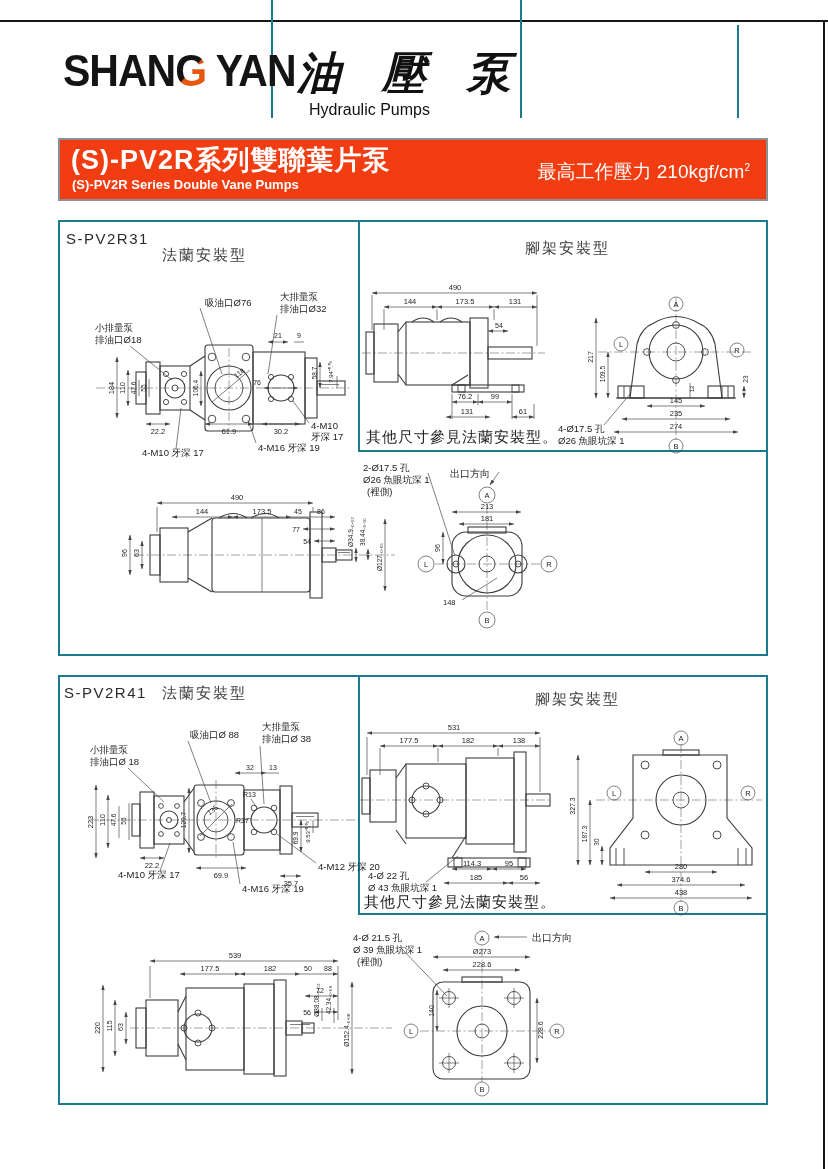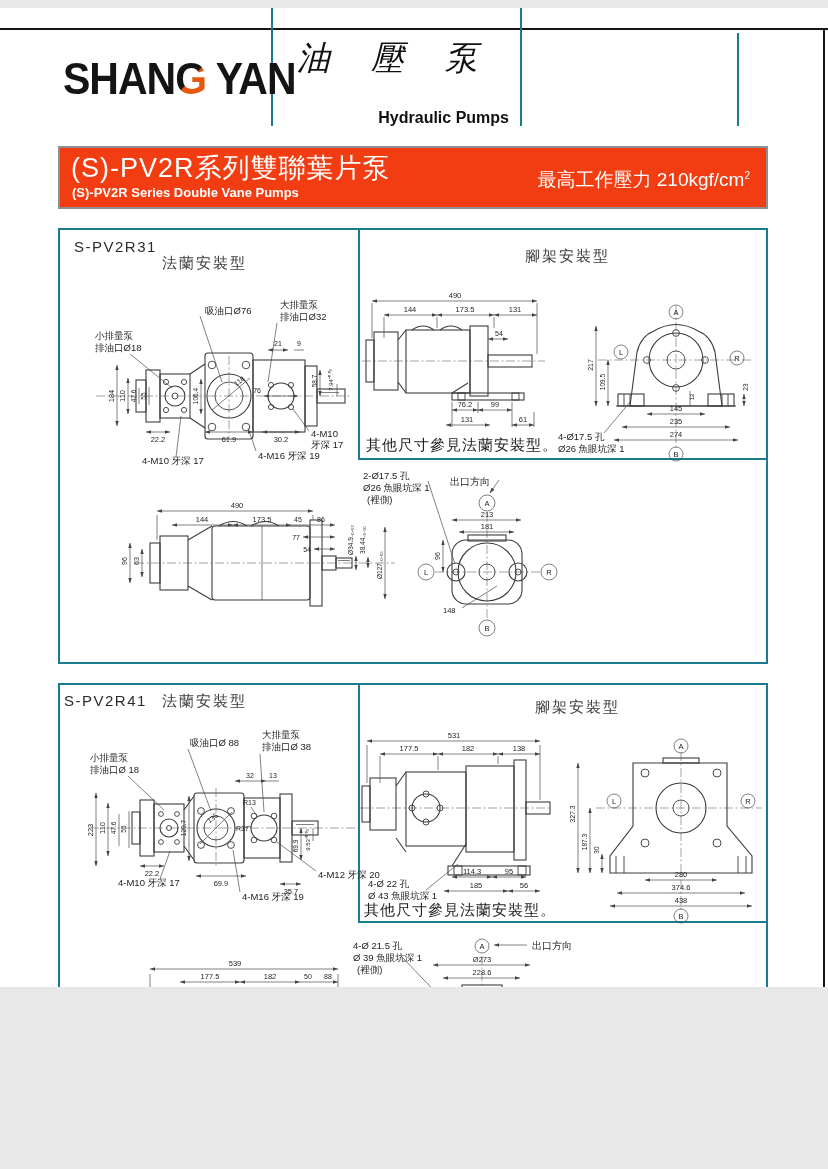--- a/index.html
+++ b/index.html
@@ -1,24 +1,24 @@
 <!DOCTYPE html>
 <html><head>
 <meta charset="utf-8">
 <style>
   html,body{margin:0;padding:0;background:#e8e8e8}
-  .page{position:relative;width:828px;height:979px;background:#ffffff;font-family:"Liberation Sans",sans-serif;overflow:hidden;margin:8px auto}
+  .page{position:relative;width:828px;height:1169px;background:#ffffff;font-family:"Liberation Sans",sans-serif;overflow:hidden;margin:0 auto}
   .rule{position:absolute;background:#161616}
   .teal{position:absolute;background:#1a7a8e}
   .logo{position:absolute;left:63px;top:45px;font-size:41px;font-weight:900;letter-spacing:-1px;color:#141414;transform:scaleY(1.1);transform-origin:left top;white-space:nowrap}
   .logo .g{background:linear-gradient(135deg,#141414 50%,#e65710 53%);-webkit-background-clip:text;background-clip:text;color:transparent}
-  .tcn{position:absolute;left:297px;top:28px;font-size:33px;font-weight:normal;font-style:italic;letter-spacing:41px;color:#111;white-space:nowrap}
-  .ten{position:absolute;left:309px;top:101px;width:200px;text-align:right;font-size:16px;font-weight:bold;color:#111}
+  .tcn{position:absolute;left:297px;top:44px;font-size:44px;font-weight:bold;font-style:italic;letter-spacing:41px;color:#111;white-space:nowrap}
+  .ten{position:absolute;left:309px;top:101px;width:200px;text-align:left;font-size:16px;font-weight:normal;color:#111}
   .banner{position:absolute;left:58px;top:138px;width:710px;height:63px;background:#f23d12;border:2px solid #8b9095;box-sizing:border-box;color:#fff}
-  .btitle{position:absolute;left:11px;top:2px;font-size:27px;font-weight:normal;letter-spacing:1px;white-space:nowrap}
+  .btitle{position:absolute;left:11px;top:2px;font-size:27px;font-weight:bold;letter-spacing:1px;white-space:nowrap}
   .bsub{position:absolute;left:12px;top:37px;font-size:13px;font-weight:bold;white-space:nowrap}
   .bpress{position:absolute;right:16px;top:19px;font-size:19px;font-weight:normal;white-space:nowrap}
   .bpress sup{font-size:10px}
   .sec{position:absolute;border:2px solid #1a7a8e;box-sizing:border-box;background:#fff}
   .model{position:absolute;font-size:15px;letter-spacing:1.5px;color:#2b2b2b;white-space:nowrap}
   .dtitle{position:absolute;font-size:15px;font-weight:normal;letter-spacing:2px;color:#404040;white-space:nowrap}
   .note{position:absolute;font-size:15px;color:#1d1d1d;letter-spacing:1px;white-space:nowrap}
   svg{position:absolute;overflow:visible}
   svg text{font-family:"Liberation Sans",sans-serif;fill:#1d1d1d}
   .d{font-size:7.5px}.d7{font-size:7px}.d65{font-size:6.5px}.d6{font-size:6px}
@@ -54,21 +54,21 @@
 
   <div class="banner">
     <div class="btitle">(S)-PV2R系列雙聯葉片泵</div>
     <div class="bsub">(S)-PV2R Series Double Vane Pumps</div>
     <div class="bpress"><span>最高工作壓力  210kgf/cm</span><sup>2</sup></div>
   </div>
 
   <div class="sec" style="left:58px;top:220px;width:710px;height:436px"></div>
   <div class="teal" style="left:358px;top:220px;width:2px;height:232px"></div>
   <div class="teal" style="left:358px;top:450px;width:410px;height:2px"></div>
-  <div class="model" style="left:74px;top:230px">S-PV2R31</div>
+  <div class="model" style="left:66px;top:230px">S-PV2R31</div>
   <div class="dtitle" style="left:162px;top:246px">法蘭安裝型</div>
   <div class="dtitle" style="left:525px;top:239px">腳架安裝型</div>
   <div class="note" style="left:366px;top:428px">其他尺寸參見法蘭安裝型。</div>
 
   <svg style="left:62px;top:262px" width="300" height="206" viewBox="62 262 300 206">
     <g>
       <line class="cln" x1="96" y1="388" x2="352" y2="388"></line>
       <line class="cln" x1="229" y1="348" x2="229" y2="430"></line>
       <rect class="ln" x="136" y="372" width="10" height="32"></rect>
       <rect class="ln" x="146" y="362" width="14" height="52"></rect>

